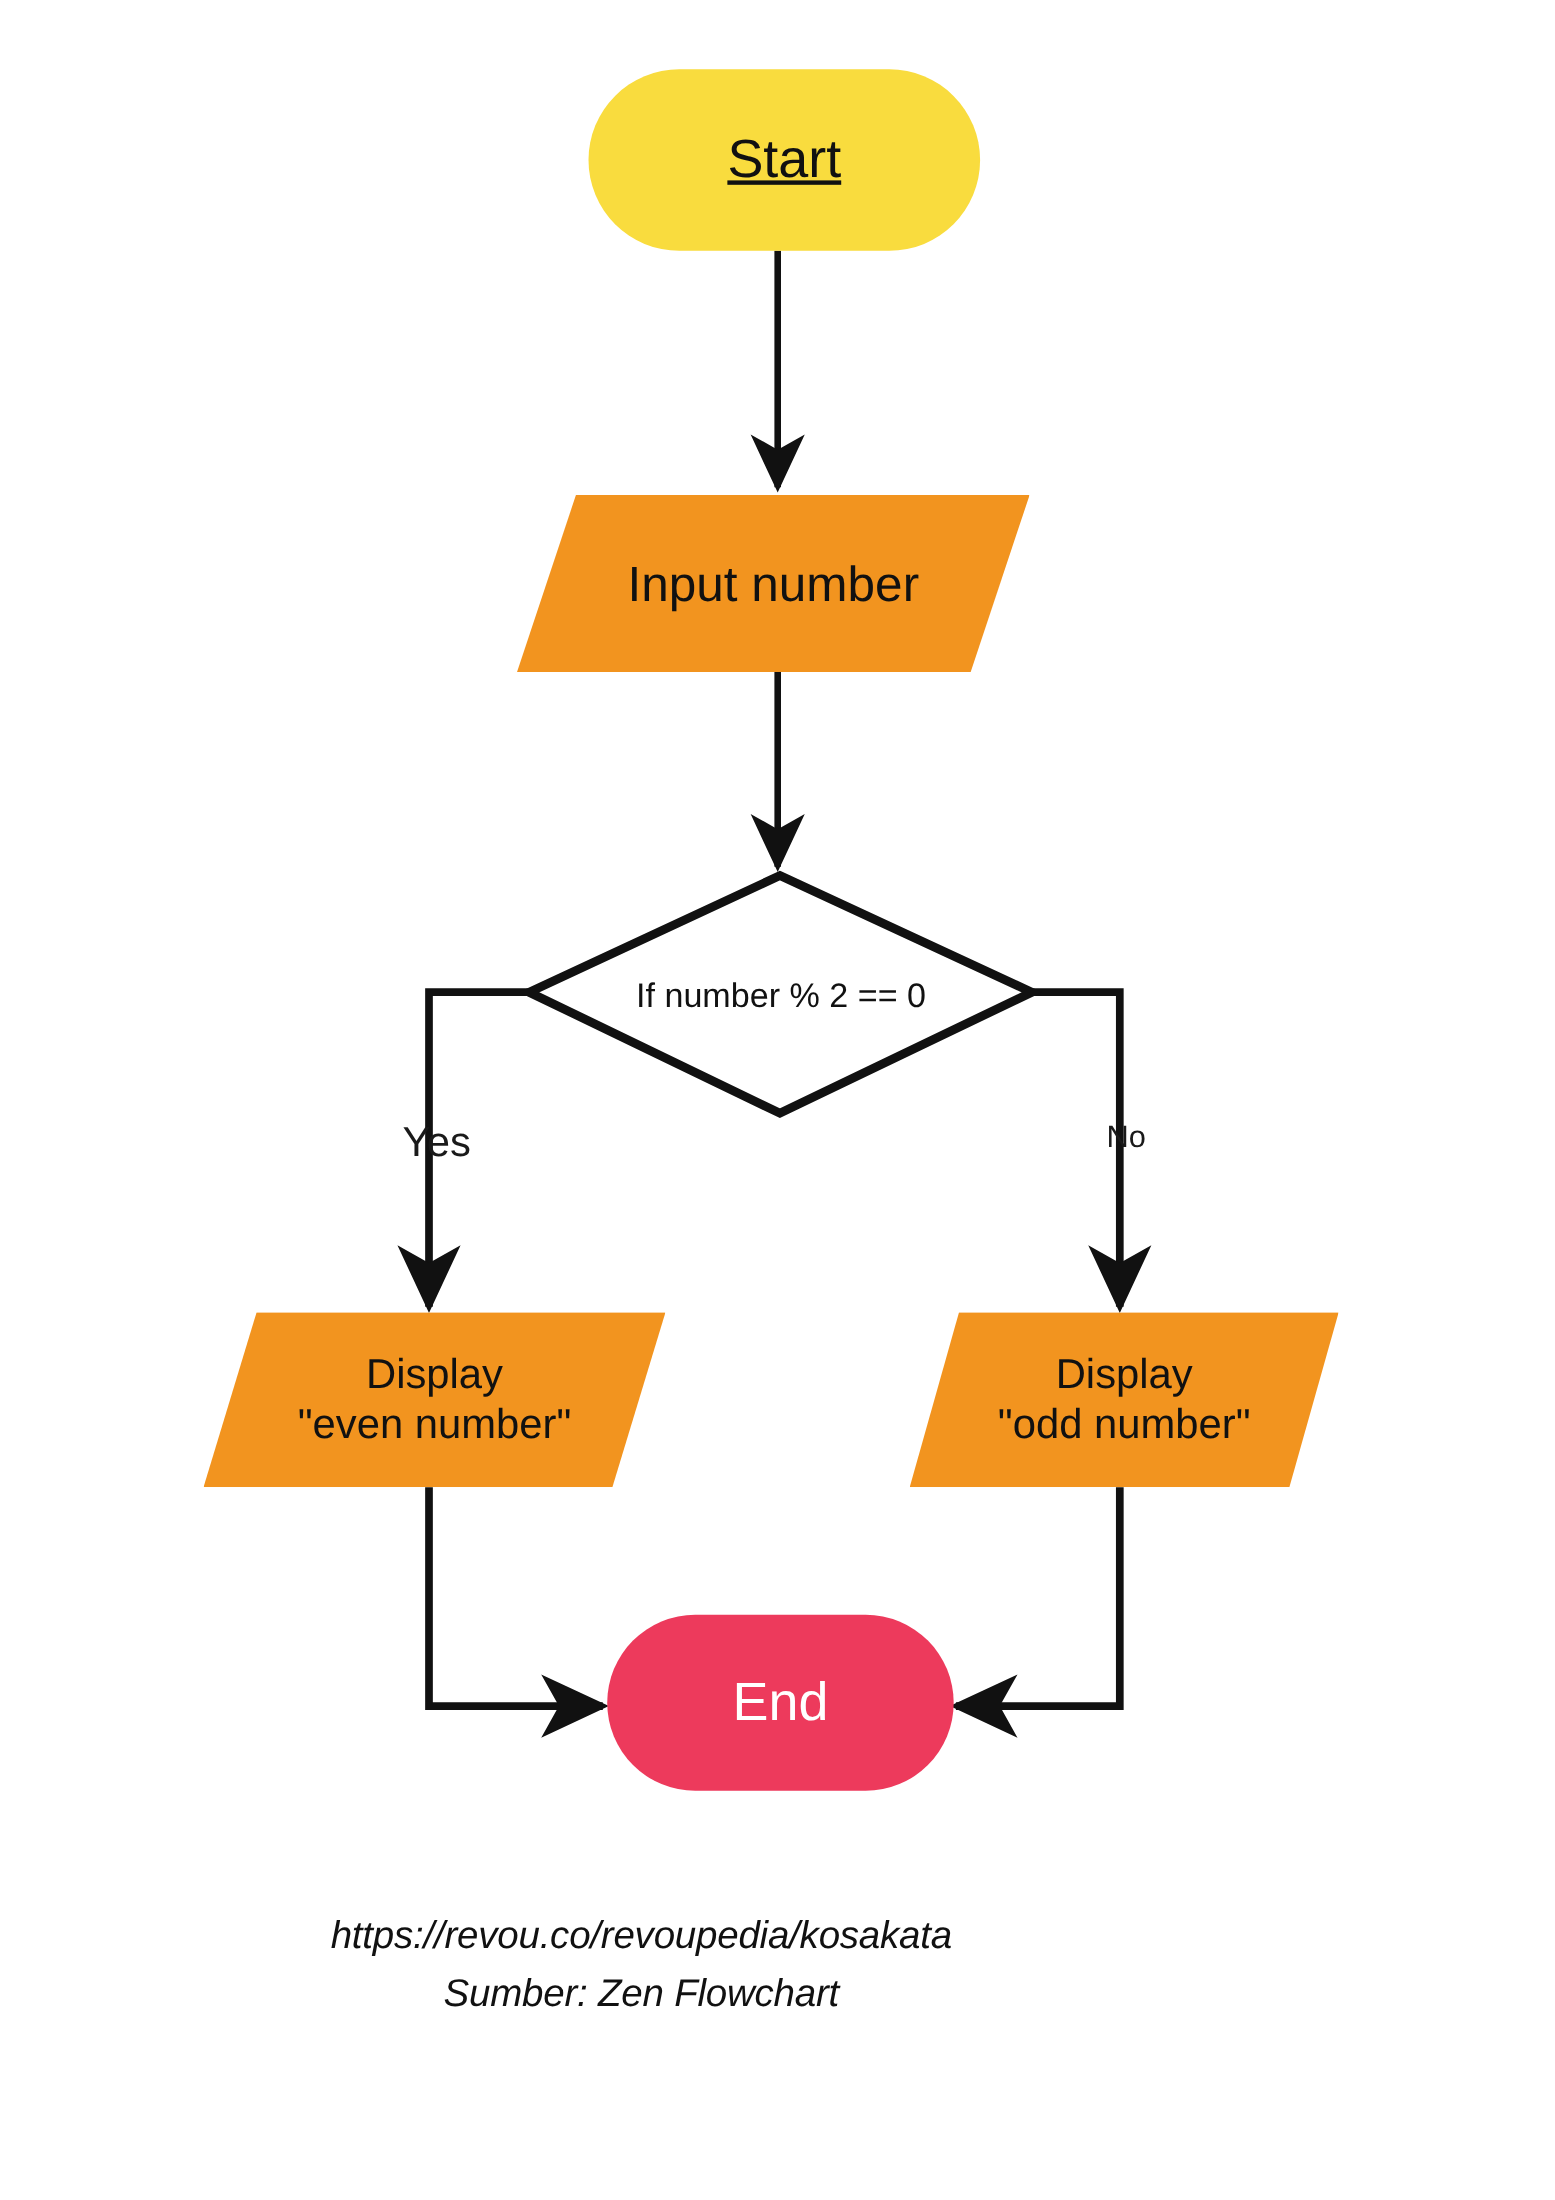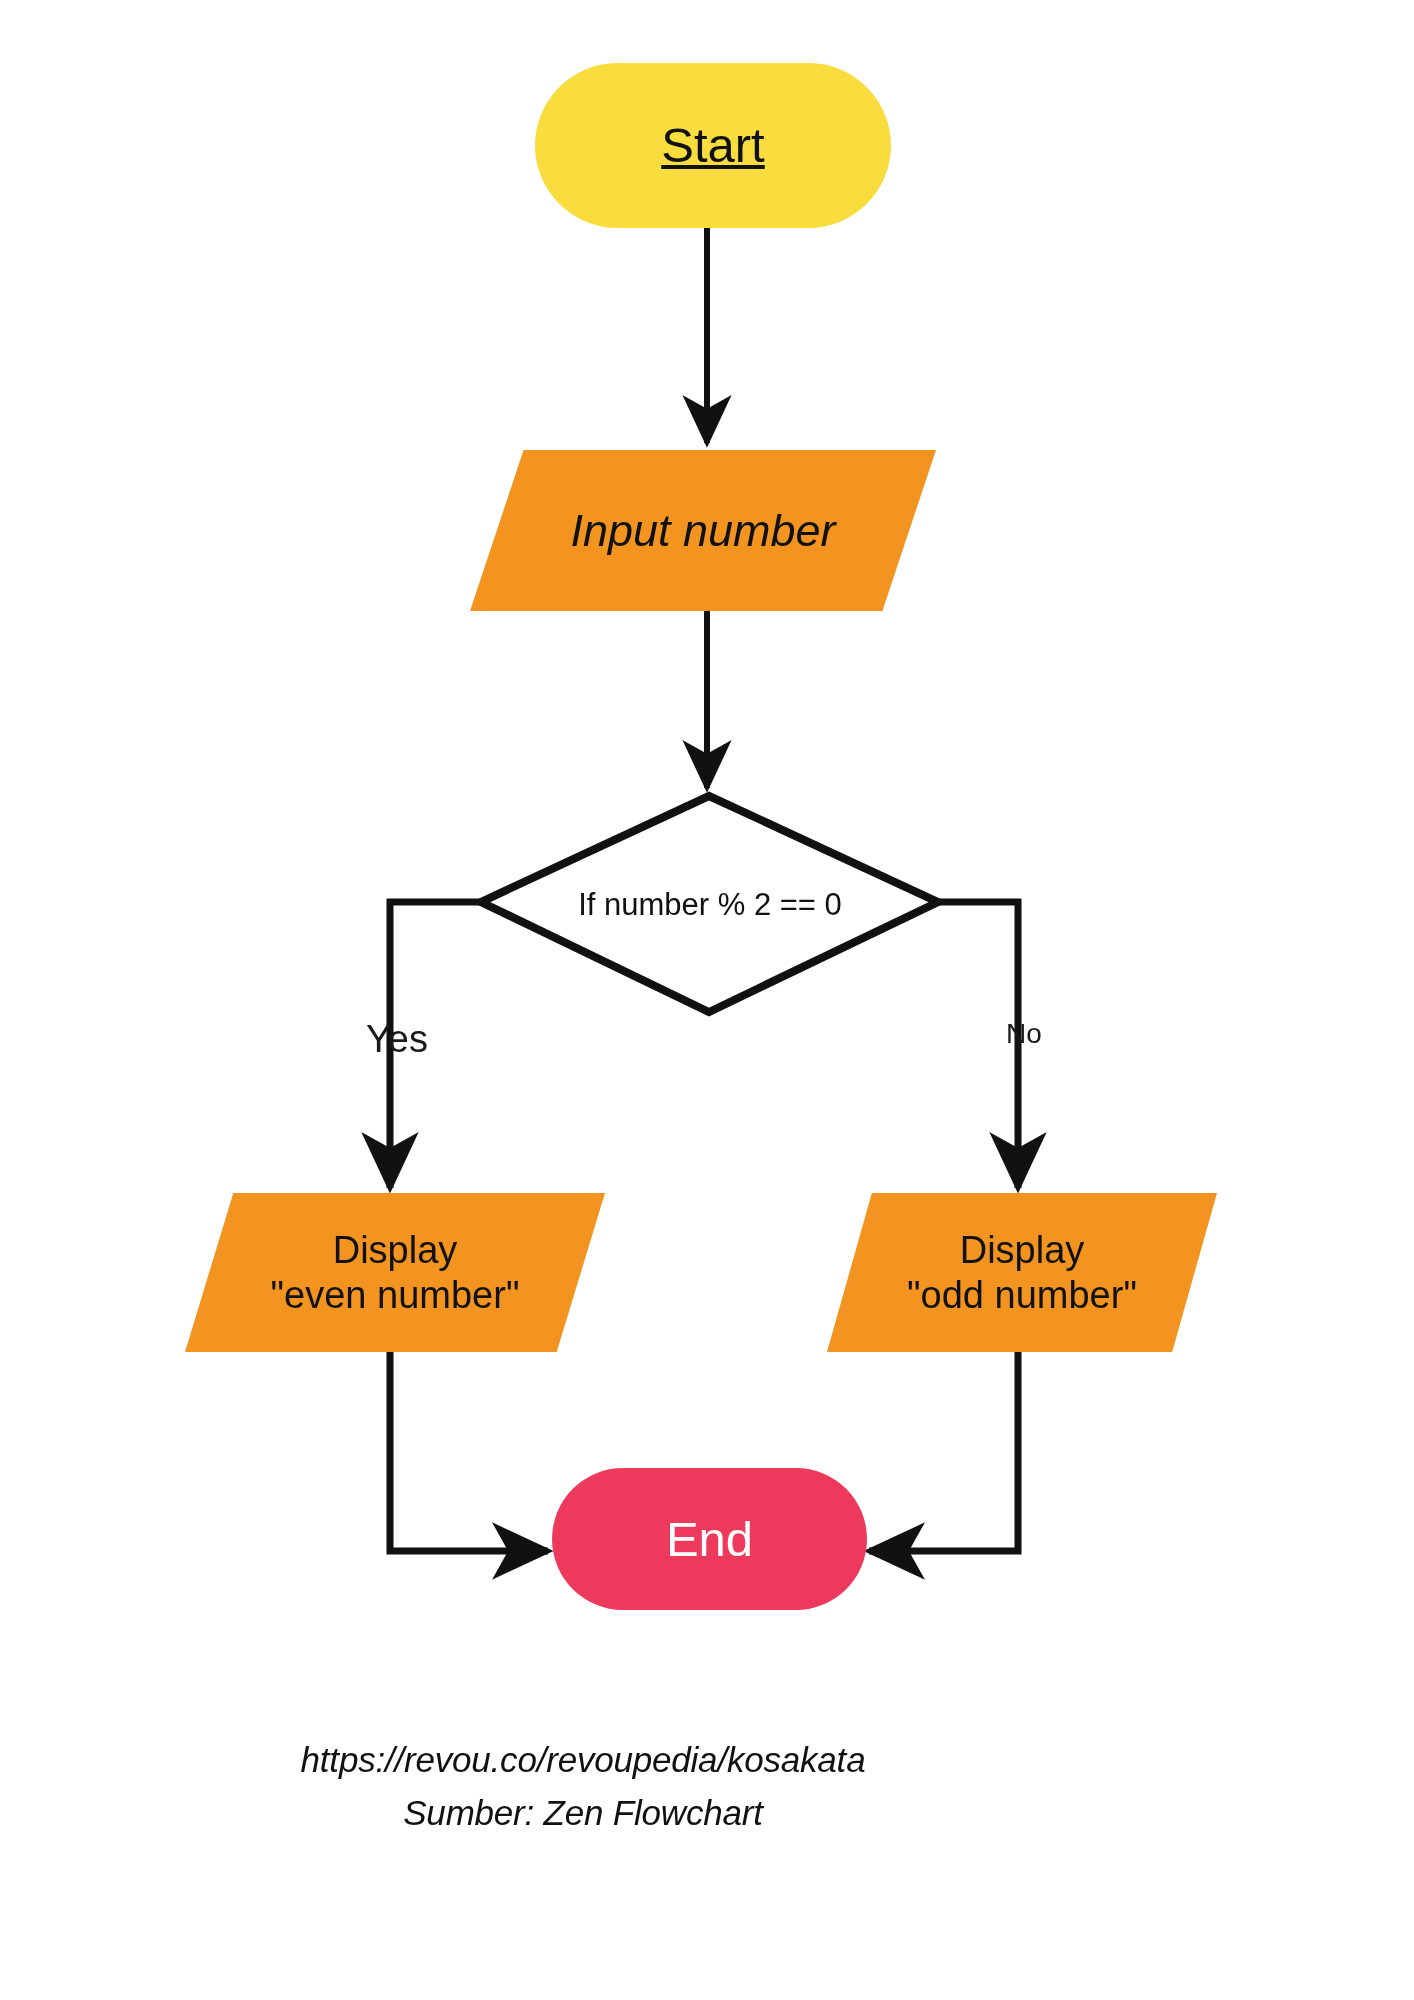--- a/index.html
+++ b/index.html
@@ -131,21 +131,21 @@
 
     <polygon points="709,796 938,902 709,1012 481,902" fill="#FFFFFF" stroke="#111111" stroke-width="8" stroke-linejoin="miter"></polygon>
   </svg>
 
   <div class="node terminator" style="left:535px; top:63px; width:356px; height:165px; background:#F9DC3E;">
     <span class="node-label" style="font-size:49px; color:#111111;text-decoration:underline;">Start</span>
   </div>
 
   <div class="parallelogram" style="left:470px; top:450px; width:466px; height:161px;">
     <div class="shape-fill" style="background:#F2941F;"></div>
-    <span class="node-label" style="font-size:45px; color:#111111;font-style:italic;">Input number</span>
+    <span class="node-label" style="font-size:45px; color:#111111;">Input number</span>
   </div>
 
   <div class="decision" style="left:481px; top:796px; width:458px; height:218px;">
     <span class="node-label" style="font-size:31px; color:#111111;">If number % 2 == 0</span>
   </div>
 
   <div class="branch-label" style="left:342px; top:1018px; font-size:38px;">Yes</div>
 
   <div class="branch-label" style="left:982px; top:1018px; font-size:28px;">No</div>
 
@@ -154,21 +154,21 @@
     <span class="node-label" style="font-size:38px; color:#111111;">Display
 "even number"</span>
   </div>
 
   <div class="parallelogram" style="left:827px; top:1193px; width:390px; height:159px;">
     <div class="shape-fill" style="background:#F2941F;"></div>
     <span class="node-label" style="font-size:38px; color:#111111;">Display
 "odd number"</span>
   </div>
 
-  <div class="node terminator" style="left:552px; top:1468px; width:315px; height:142px; background:#ED3A5C;">
+  <div class="node terminator" style="left:552px; top:1468px; width:315px; height:160px; background:#ED3A5C;">
     <span class="node-label" style="font-size:49px; color:#FFFFFF;">End</span>
   </div>
 
   <div class="footer" style="top:1740px; font-size:35px;">https://revou.co/revoupedia/kosakata</div>
 
   <div class="footer" style="top:1793px; font-size:35px;">Sumber: Zen Flowchart</div>
 
 </div>
 
 </body></html>

